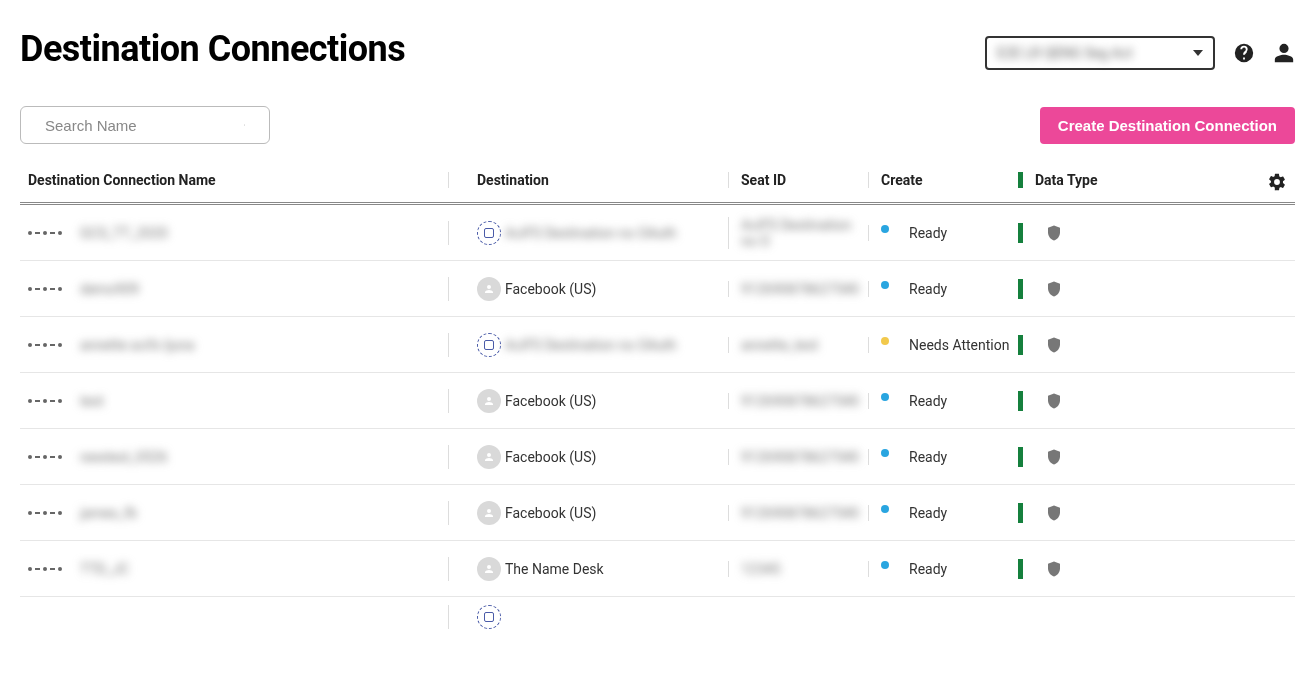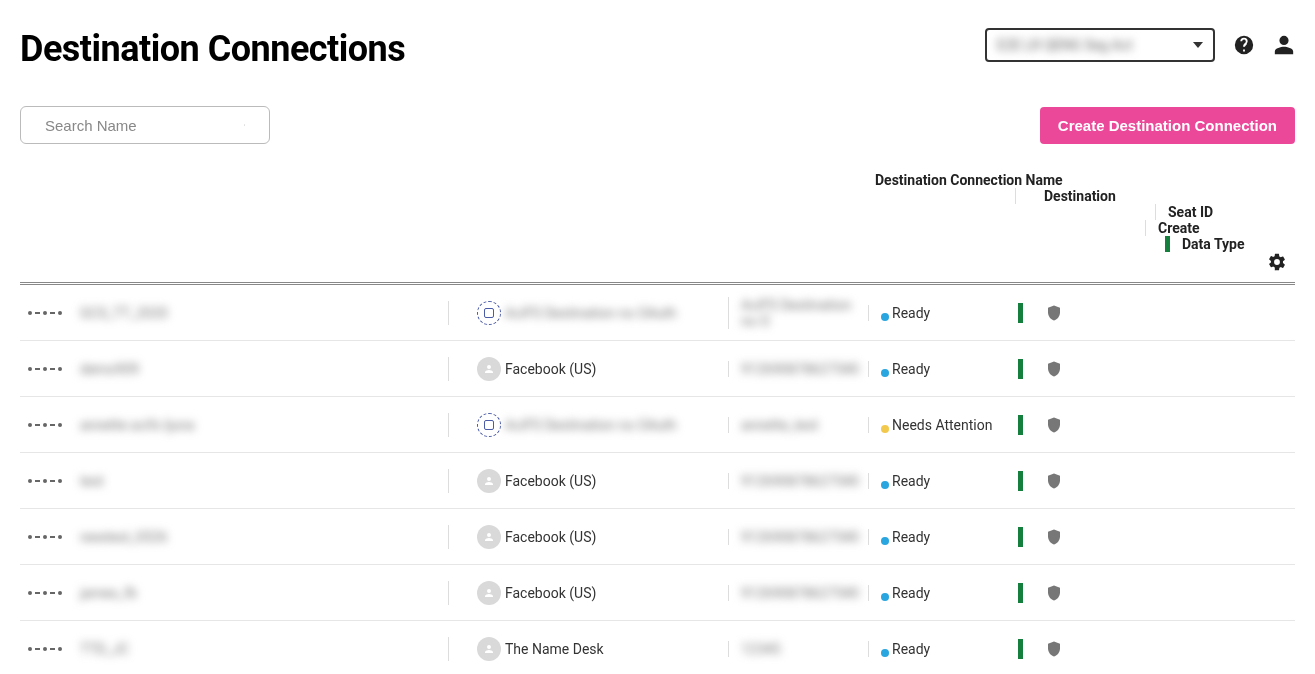--- a/index.html
+++ b/index.html
@@ -9,21 +9,21 @@
     color: #1a1a1a;
     width: 1315px;
     height: 674px;
     overflow: hidden;
   }
   .page {
     padding: 28px 20px 0 20px;
   }
   .header-row {
     display: flex;
-    align-items: flex-start;
+    align-items: flex-end;
     justify-content: space-between;
     margin-bottom: 36px;
   }
   .page-title {
     font-size: 36px;
     font-weight: 700;
     color: #000;
     letter-spacing: -0.5px;
   }
   .header-right {
@@ -92,24 +92,23 @@
     border: none;
     border-radius: 4px;
     padding: 10px 18px;
     cursor: pointer;
   }
   .table {
     width: 100%;
   }
   .thead {
     display: flex;
-    align-items: flex-end;
+    align-items: flex-start;
     border-bottom: 3px double #888;
     padding: 10px 0 10px 8px;
-    flex-direction: column;
   }
   .th {
     font-weight: 700;
     font-size: 14px;
     color: #222;
   }
   .col-name  { width: 420px; padding-left: 0; }
   .col-dest  { width: 280px; border-left: 1px solid #ddd; padding-left: 28px; }
   .col-seat  { width: 140px; border-left: 1px solid #ddd; padding-left: 12px; }
   .col-status{ width: 150px; border-left: 1px solid #ddd; padding-left: 12px; }
@@ -142,21 +141,21 @@
     width:24px; height:24px; border-radius:50%;
     display:flex; align-items:center; justify-content:center;
     flex-shrink:0;
   }
   .dest-avatar.gray { background:#d9d9d9; }
   .dest-avatar.outlined { border:1.5px dashed #4a5ba8; background:#fff; }
   .dest-avatar.outlined .inner {
     width:10px; height:10px; border:1px solid #4a5ba8; border-radius:2px;
   }
   .dest-avatar.gray svg { width:12px; height:12px; fill:#fff; }
-  .status-wrap { display:flex; align-items:flex-end; gap:3px; }
+  .status-wrap { display:flex; align-items:flex-start; gap:20px; }
   .status-dot { width:8px; height:8px; border-radius:50%; }
   .status-dot.ready { background:#29a5e0; }
   .status-dot.warn  { background:#f2c94c; }
   .shield-icon { fill:#777; }
   .gear-icon   { fill:#222; }
   .help-icon   { fill:#222; }
   .person-icon { fill:#222; }
   .search-icon { fill:#555; stroke:#555; }
 </style>
 </head>

